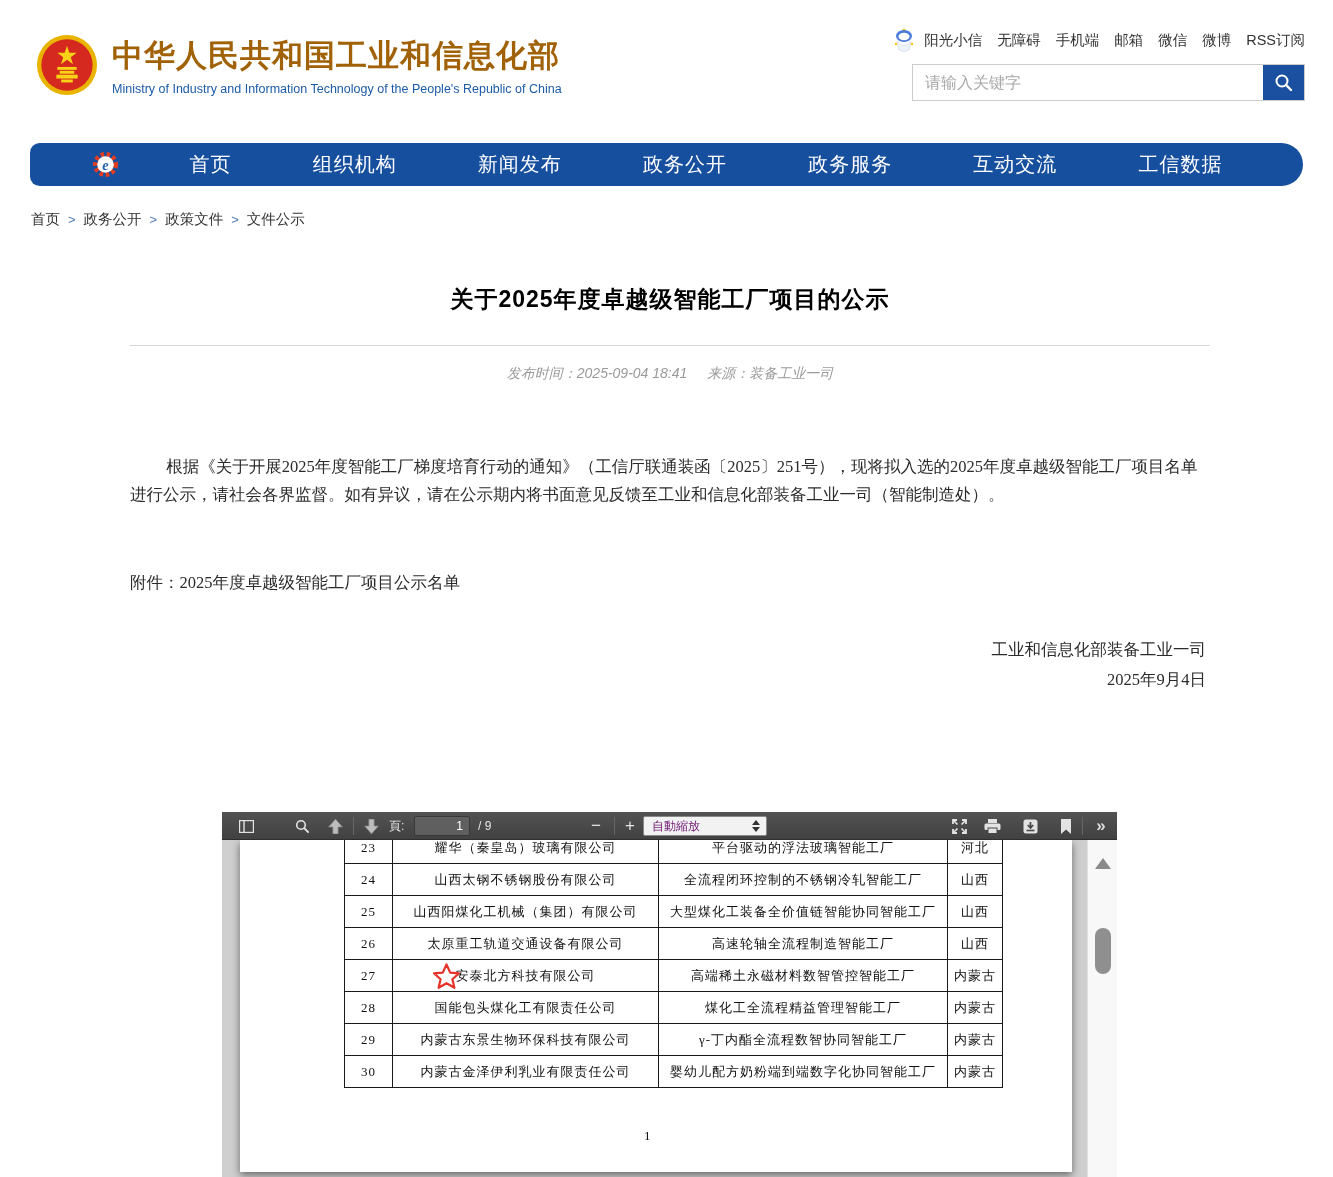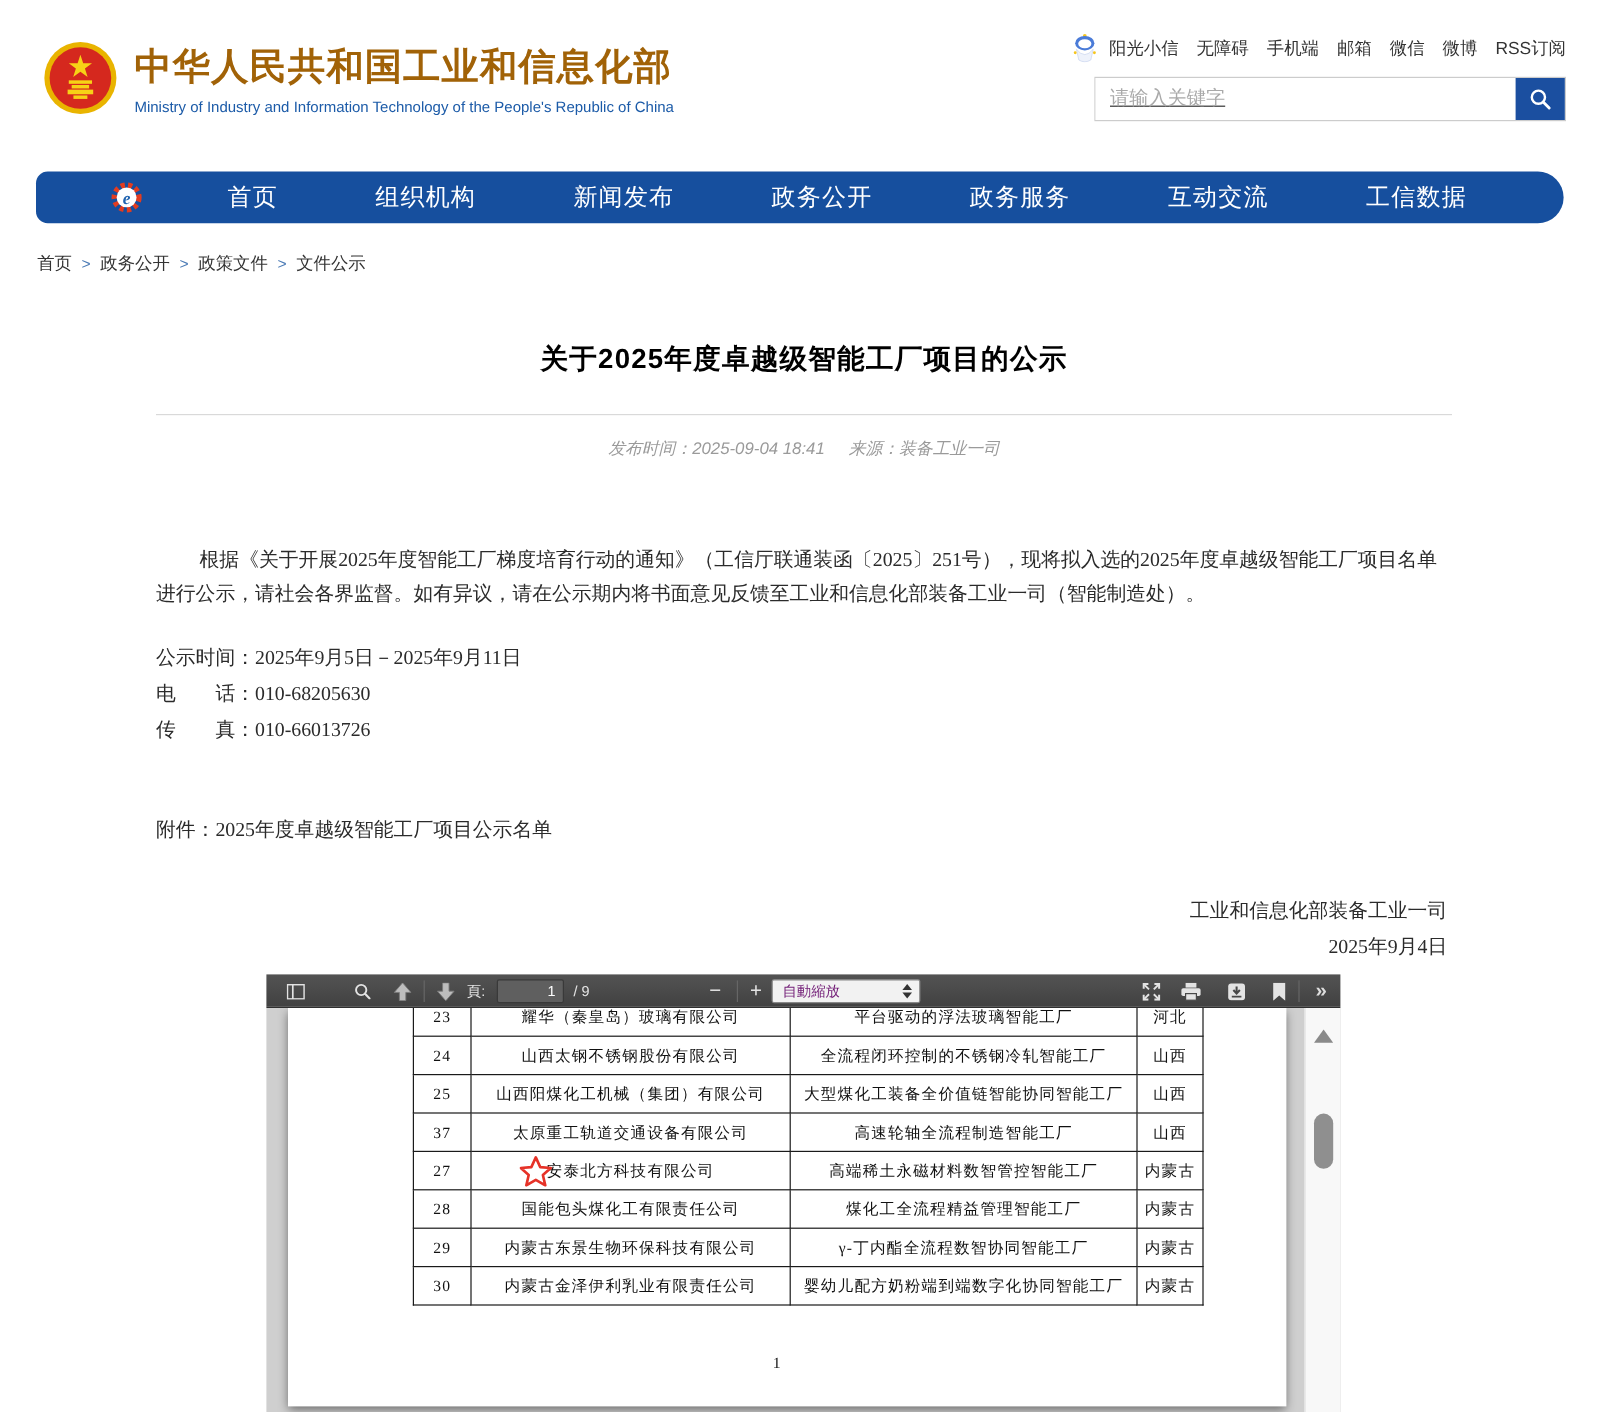--- a/index.html
+++ b/index.html
@@ -16,21 +16,21 @@
   .brand-text { margin-left:14px; }
   .site-title-zh { font-size:31px; font-weight:bold; color:#a16207; letter-spacing:1px; }
   .site-title-en { font-size:12.5px; color:#1c5ba8; margin-top:5px; }
 
   .quick-links { position:absolute; right:28px; top:28px; display:flex; align-items:center; gap:15px;
     font-size:14.5px; color:#333; }
   .quick-links a { color:#333; text-decoration:none; cursor:pointer; }
   .mascot { width:22px; height:24px; margin-right:-6px; }
 
   .search-bar { position:absolute; right:28px; top:64px; width:393px; height:37px;
-    display:flex; border:1px solid #ccc;text-decoration:underline; }
+    display:flex; border:1px solid #ccc; }
   .search-input { flex:1; border:none; outline:none; padding:0 12px; font-size:16px; color:#333;
     font-family:"Liberation Sans", sans-serif; }
   .search-input::placeholder { color:#a9a9a9; }
   .search-btn { width:41px; height:35px; background:#1b4fa0; border:none; cursor:pointer;
     display:flex; align-items:center; justify-content:center; }
 
   
   .nav { position:absolute; left:30px; top:143px; width:1273px; height:43px;
     background:#164f9e; border-radius:10px 22px 22px 10px;
     display:flex; align-items:center; }
@@ -188,25 +188,20 @@
 <div class="article">
   <div class="article-title">关于2025年度卓越级智能工厂项目的公示</div>
   <hr class="title-divider">
   <div class="article-meta">
     <span>发布时间：2025-09-04 18:41</span>
     <span>来源：装备工业一司</span>
   </div>
 
   <div class="article-body">
     <p class="para">根据《关于开展2025年度智能工厂梯度培育行动的通知》（工信厅联通装函〔2025〕251号），现将拟入选的2025年度卓越级智能工厂项目名单进行公示，请社会各界监督。如有异议，请在公示期内将书面意见反馈至工业和信息化部装备工业一司（智能制造处）。</p>
-    <div id="info-lines">
-        <div class="info-line">公示时间：2025年9月5日－2025年9月11日</div>
-        <div class="info-line">电　　话：010-68205630</div>
-        <div class="info-line">传　　真：010-66013726</div>
-      </div>
     <div class="info-line attachment-line">附件：2025年度卓越级智能工厂项目公示名单</div>
     <div class="sign-block">
       <div>工业和信息化部装备工业一司</div>
       <div>2025年9月4日</div>
     </div>
   </div>
 </div>
 
 <div class="pdf-viewer">
   <div class="pdf-toolbar">
@@ -318,21 +313,21 @@
             <tr>
     <td class="col-no">25</td>
     <td class="col-company">
       
       <span>山西阳煤化工机械（集团）有限公司</span>
     </td>
     <td class="col-project">大型煤化工装备全价值链智能协同智能工厂</td>
     <td class="col-province">山西</td>
   </tr>
             <tr>
-    <td class="col-no">37</td>
+    <td class="col-no">26</td>
     <td class="col-company">
       
       <span>太原重工轨道交通设备有限公司</span>
     </td>
     <td class="col-project">高速轮轴全流程制造智能工厂</td>
     <td class="col-province">山西</td>
   </tr>
             <tr>
     <td class="col-no">27</td>
     <td class="col-company">

